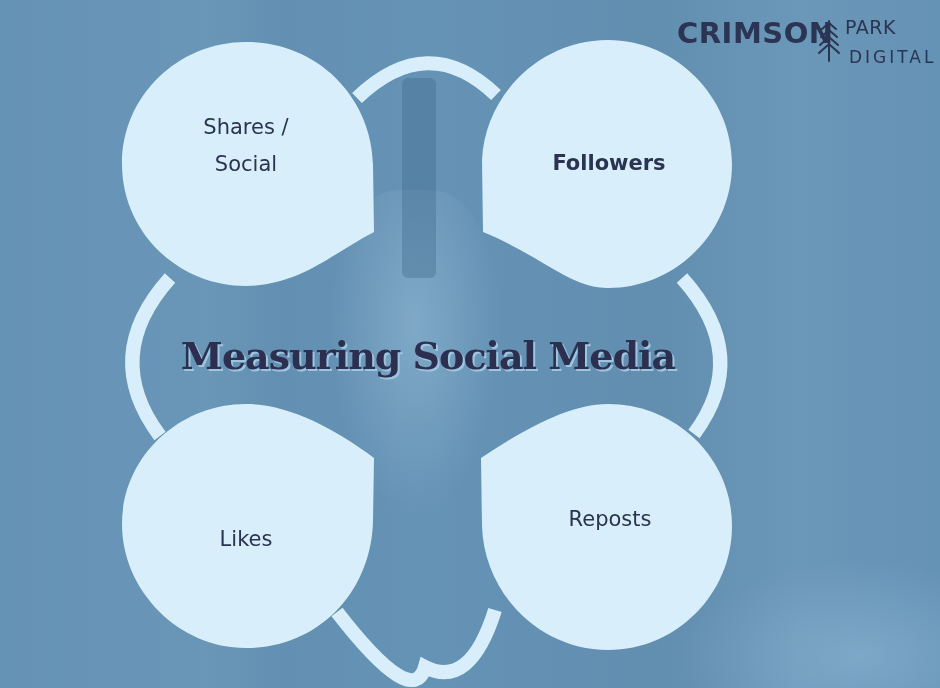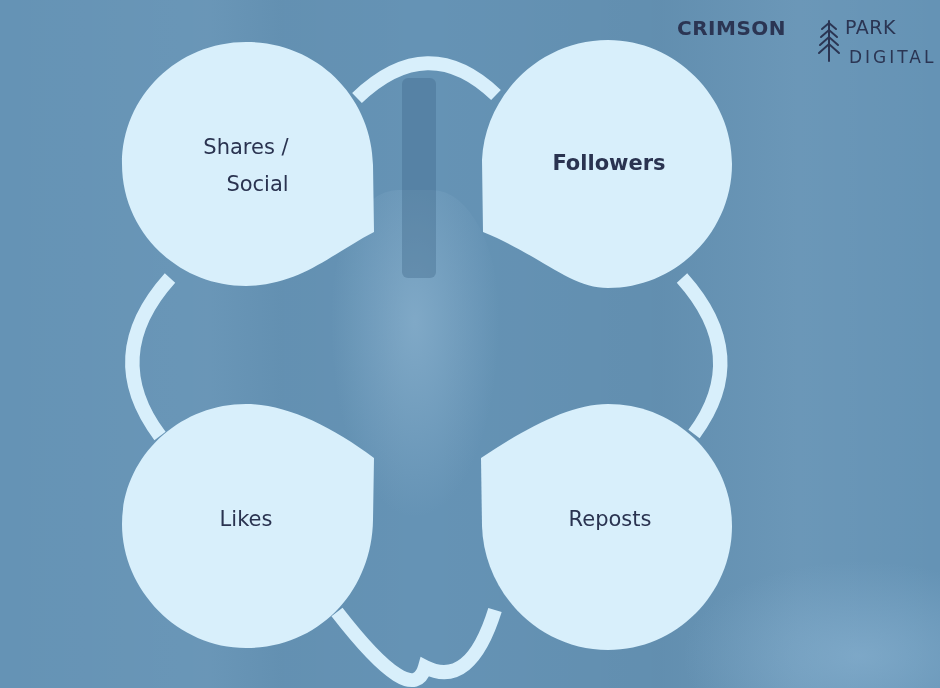--- a/index.html
+++ b/index.html
@@ -39,21 +39,21 @@
       text-align: center; color: #2d2f50;
       font-family: "DejaVu Serif", serif; font-weight: bold;
       font-size: 38px; line-height: 58px; letter-spacing: -1px;
       text-shadow: 2px 2px 0 #9ec5e0;
       white-space: nowrap;
     }
     .logo {
       position: absolute; left: 677px; top: 16px; color: #2b3553;
       font-family: "DejaVu Sans", sans-serif;
     }
-    .logo .crimson { position: absolute; left: 0; top: 0; font-size: 20px; font-weight: bold; letter-spacing: 0.5px; }
+    .logo .crimson { position: absolute; left: 0; top: 0; font-size: 29px; font-weight: bold; letter-spacing: 0.5px; }
     .logo .park { position: absolute; left: 168px; top: 0; font-size: 19px; font-weight: normal; letter-spacing: 0.5px; }
     .logo .digital { position: absolute; left: 172px; top: 31px; font-size: 17px; letter-spacing: 3px; }
     .logo .tree { position: absolute; left: 140px; top: 4px; }
   </style>
 </head>
 <body>
 
 <div class="bg">
   <div class="hand"></div>
   <div class="phone"></div>
@@ -70,35 +70,36 @@
   </g>
 
   <g fill="#d8effb">
     <path d="M 246 42 C 320 42 372 100 373 165 L 374 232 C 330 255 300 285 246 286 C 178 286 122 232 122 164 C 122 96 178 42 246 42 Z"></path>
     <path d="M 608 40 C 675 40 732 96 732 164 C 732 232 676 288 608 288 C 570 288 540 255 483 232 L 482 160 C 485 95 540 40 608 40 Z"></path>
     <path d="M 246 404 C 285 404 330 425 374 458 L 373 520 C 372 590 320 648 246 648 C 178 648 122 590 122 524 C 122 458 178 404 246 404 Z"></path>
     <path d="M 608 404 C 676 404 732 458 732 526 C 732 594 676 650 608 650 C 540 650 484 594 482 526 L 481 458 C 526 428 570 404 608 404 Z"></path>
   </g>
 </svg>
 
-<div class="node-label" style="left:246px; top:166px;text-align:right;">
+<div class="node-label" style="left:246px; top:146px;">
   <div>Shares /</div>
   <div>Social</div>
 </div>
 <div class="node-label" style="left:609px; top:163px;font-weight:bold;">
   <span>Followers</span>
 </div>
-<div class="node-label" style="left:246px; top:519px;">
+<div class="node-label" style="left:246px; top:539px;">
   <span>Likes</span>
 </div>
 <div class="node-label" style="left:610px; top:519px;">
   <span>Reposts</span>
 </div>
 
 <div class="title">
+  <div>Measuring Social Media</div>
 </div>
 
 <div class="logo">
   <span class="crimson">CRIMSON</span>
   <svg class="tree" width="24" height="42" viewBox="0 0 24 42">
     <g stroke="#2b3553" stroke-width="2" fill="none" stroke-linecap="round">
       <line x1="12" y1="1" x2="12" y2="41"></line>
       <path d="M 5 9 L 12 3 L 19 9"></path>
       <path d="M 4 17 L 12 10 L 20 17"></path>
       <path d="M 3 25 L 12 17 L 21 25"></path>

